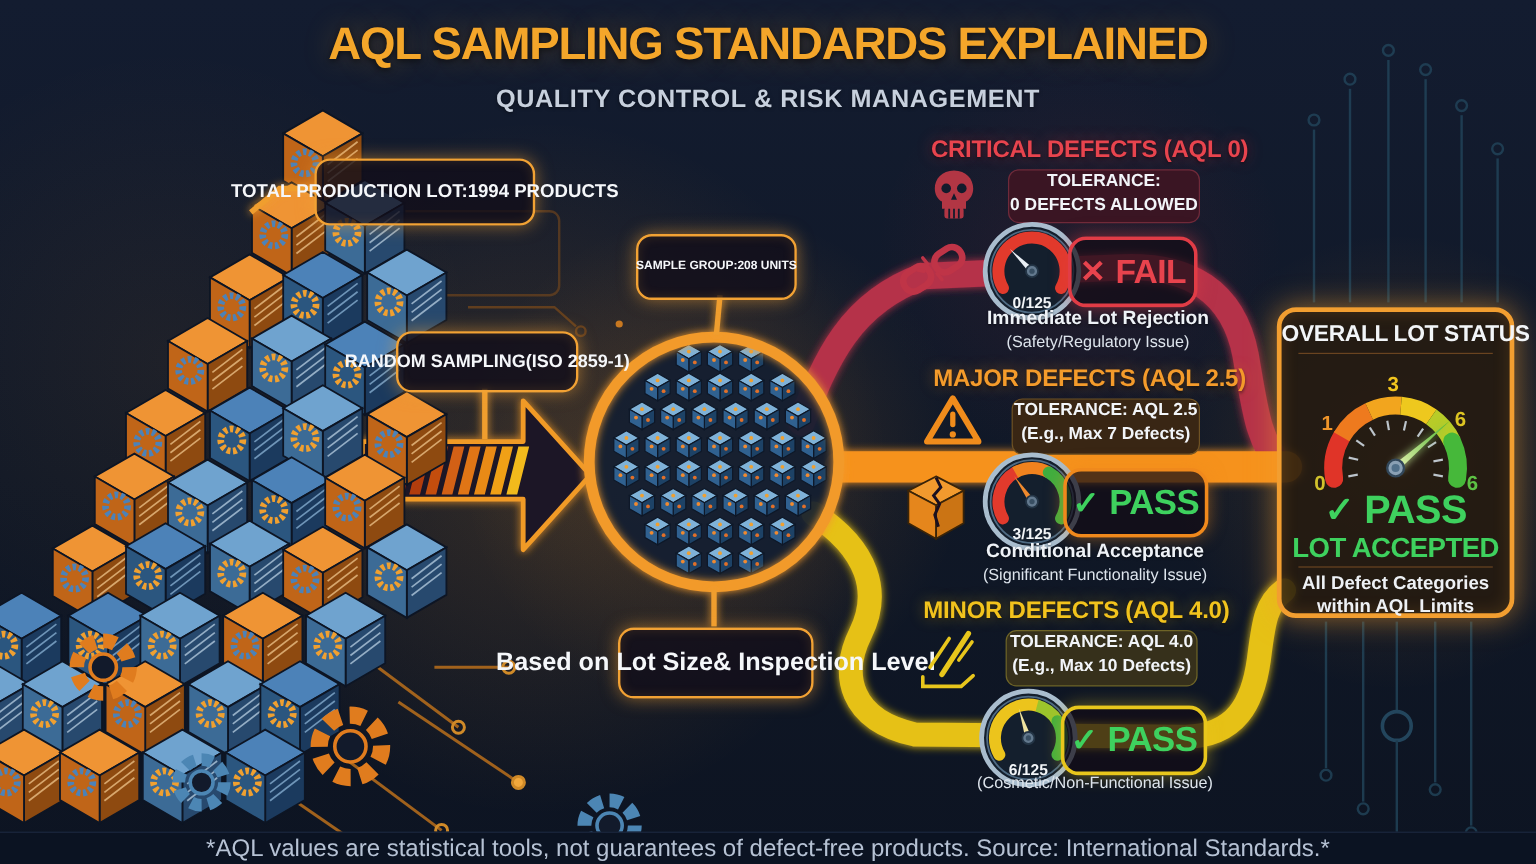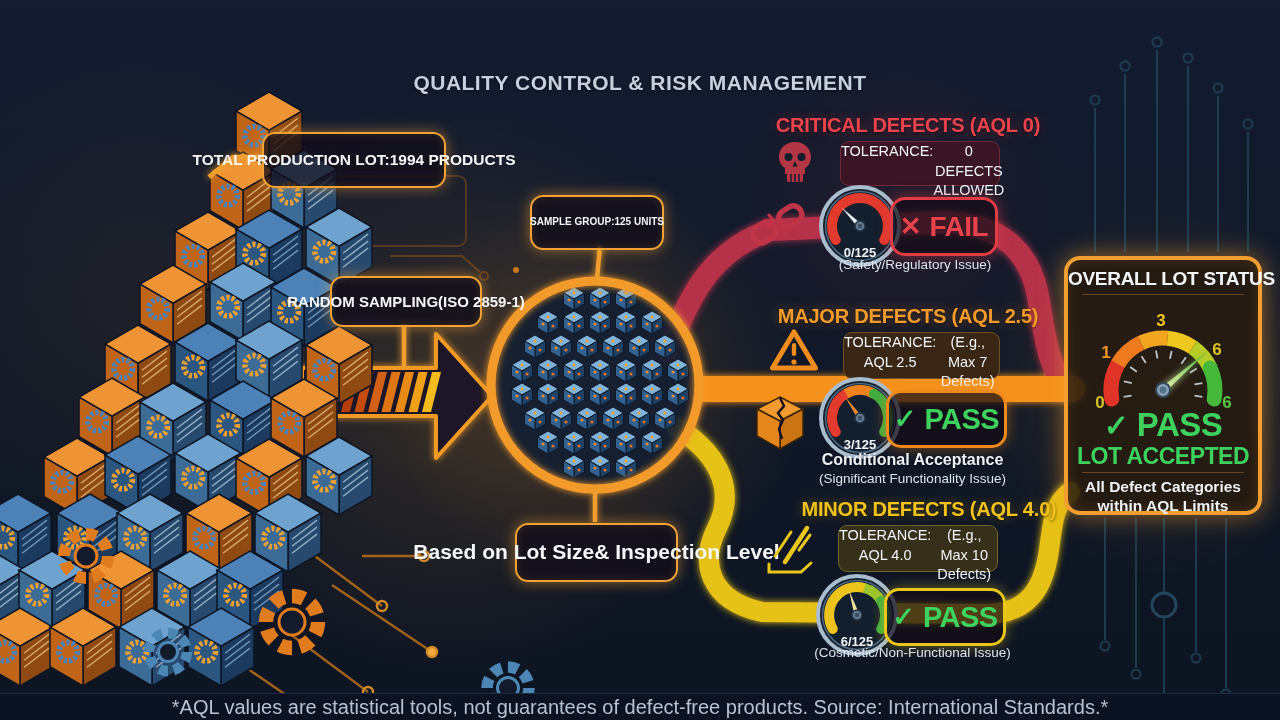--- a/index.html
+++ b/index.html
@@ -16,22 +16,22 @@
   .lbox{border:2.5px solid #f2a234;border-radius:13px;background:rgba(17,14,26,.8);
     box-shadow:0 0 14px rgba(242,162,52,.55),inset 0 0 10px rgba(242,162,52,.15);
     display:flex;flex-direction:row;align-items:center;justify-content:center;
     color:#f5f7fa;font-weight:700;text-align:center;line-height:1.28}
   .lbox div{white-space:nowrap}
   .bheading{position:absolute;width:290px;text-align:center;font-size:20px;font-weight:700;
     letter-spacing:-.2px;white-space:nowrap}
   .hc{color:#e8444e;text-shadow:0 0 12px rgba(230,60,70,.4),0 1px 3px rgba(0,0,0,.6)}
   .hm{color:#f49b2b;text-shadow:0 0 12px rgba(244,155,43,.4),0 1px 3px rgba(0,0,0,.6)}
   .hmi{color:#f2c31d;text-shadow:0 0 12px rgba(242,195,29,.4),0 1px 3px rgba(0,0,0,.6)}
-  .tolbox{position:absolute;border-radius:9px;display:flex;flex-direction:row;
-    justify-content:flex-start;text-align:center;color:#f2f5f9;font-weight:400;line-height:1.35;
+  .tolbox{position:absolute;border-radius:9px;display:flex;flex-direction:column;
+    justify-content:flex-start;text-align:center;color:#f2f5f9;font-weight:700;line-height:1.35;
     font-size:14.5px}
   .tol-c{background:#3a1523;border:1.5px solid #6f2a3a}
   .tol-m{background:#392614;border:1.5px solid #6f5224}
   .tol-n{background:#36301b;border:1.5px solid #6f6527}
   .pill{position:absolute;border-radius:15px;display:flex;align-items:center;
     justify-content:center;gap:8px;background:rgba(20,13,22,.72)}
   .pill-fail{border:3px solid #e13c46;box-shadow:0 0 14px rgba(225,60,70,.5)}
   .pill-passO{border:3px solid #f0891c;box-shadow:0 0 14px rgba(240,137,28,.5)}
   .pill-passY{border:3px solid #e8c61c;box-shadow:0 0 14px rgba(232,198,28,.45)}
   .xmark{font-size:26px;font-weight:700;color:#e8434d}
@@ -752,33 +752,34 @@
     <circle cx="595" cy="385" r="104" fill="none" stroke="#f29a2a" stroke-width="9" filter="url(#fg)"></circle>
 
     <g stroke="#f09e2e" stroke-width="4.5" fill="none" filter="url(#fg)">
       <path d="M600,246 L597,279"></path>
       <path d="M595,492 L595,522"></path>
       <path d="M404,324 L404,366"></path>
       <path d="M263,157 L233,157 L209,177"></path>
     </g>
   </svg>
 
+  <div class="abs hdr-title">AQL SAMPLING STANDARDS EXPLAINED</div>
   <div class="abs hdr-sub">QUALITY CONTROL &amp; RISK MANAGEMENT</div>
 
   <div class="abs lbox" style="left:262px;top:132px;width:180px;height:52px;font-size:15.5px">
     <div>TOTAL PRODUCTION LOT:</div>
     <div>1994 PRODUCTS</div>
   </div>
   <div class="abs lbox" style="left:330px;top:276px;width:148px;height:47px;font-size:15px">
     <div>RANDOM SAMPLING</div>
     <div>(ISO 2859-1)</div>
   </div>
   <div class="abs lbox" style="left:530px;top:195px;width:130px;height:51px;font-size:10px">
     <div>SAMPLE GROUP:</div>
-    <div>125 UNITS</div>
+    <div>208 UNITS</div>
   </div>
   <div class="abs lbox" style="left:515px;top:523px;width:159px;height:55px;font-size:21px">
     <div>Based on Lot Size</div>
     <div>&amp; Inspection Level</div>
   </div>
 
   <div class="bheading hc" style="left:763px;top:114px">CRITICAL DEFECTS (AQL 0)</div>
 
   <svg class="abs" style="left:776px;top:140px" width="38" height="44" viewBox="0 0 38 44">
     <path d="M19 2 C9 2 3 9 3 17 C3 22 5.5 26 9 28 L9 34 L29 34 L29 28 C32.5 26 35 22 35 17 C35 9 29 2 19 2 Z" fill="#b23644"></path>
@@ -817,20 +818,21 @@
     <circle cx="42" cy="42" r="2.2" fill="#394f63"></circle>
     <text x="42" y="73" text-anchor="middle" font-size="13" font-weight="700" fill="#f2f5f8">0/125</text>
   </svg>
 
   <div class="pill pill-fail" style="left:890px;top:197px;width:102px;height:53px">
     <span class="xmark">✕</span>
     <span class="failtxt">FAIL</span>
   </div>
 
   <div class="result" style="left:790px;top:256px;width:250px">
+    <div class="res1">Immediate Lot Rejection</div>
     <div class="res2">(Safety/Regulatory Issue)</div>
   </div>
 
   <div class="bheading hm" style="left:763px;top:305px">MAJOR DEFECTS (AQL 2.5)</div>
 
   <svg class="abs" style="left:770px;top:328px" width="48" height="44" viewBox="0 0 48 44">
     <path d="M24 4 L45.5 40 L2.5 40 Z" fill="none" stroke="#f08c1c" stroke-width="5" stroke-linejoin="round"></path>
     <rect x="21.8" y="15" width="4.4" height="13" rx="2.2" fill="#f08c1c"></rect>
     <circle cx="24" cy="34" r="2.6" fill="#f08c1c"></circle>
   </svg>
@@ -862,21 +864,21 @@
   <div class="pill pill-passO" style="left:886px;top:390px;width:115px;height:52px">
     <span class="check">✓</span>
     <span class="passtxt">PASS</span>
   </div>
 
   <div class="result" style="left:785px;top:450px;width:255px">
     <div class="res1">Conditional Acceptance</div>
     <div class="res2">(Significant Functionality Issue)</div>
   </div>
 
-  <div class="bheading hmi" style="left:784px;top:498px">MINOR DEFECTS (AQL 4.0)</div>
+  <div class="bheading hmi" style="left:752px;top:498px">MINOR DEFECTS (AQL 4.0)</div>
 
   <svg class="abs" style="left:763px;top:522px" width="64" height="54" viewBox="0 0 64 54">
     <g stroke="#e8c61c" stroke-linecap="round">
       <line x1="12" y1="34" x2="28" y2="10" stroke-width="3"></line>
       <line x1="22" y1="40" x2="44" y2="6" stroke-width="4.5"></line>
       <line x1="36" y1="28" x2="47" y2="13" stroke-width="3"></line>
       <path d="M6,42 L6,50 L38,50 L48,41" fill="none" stroke-width="3"></path>
     </g>
   </svg>
 

